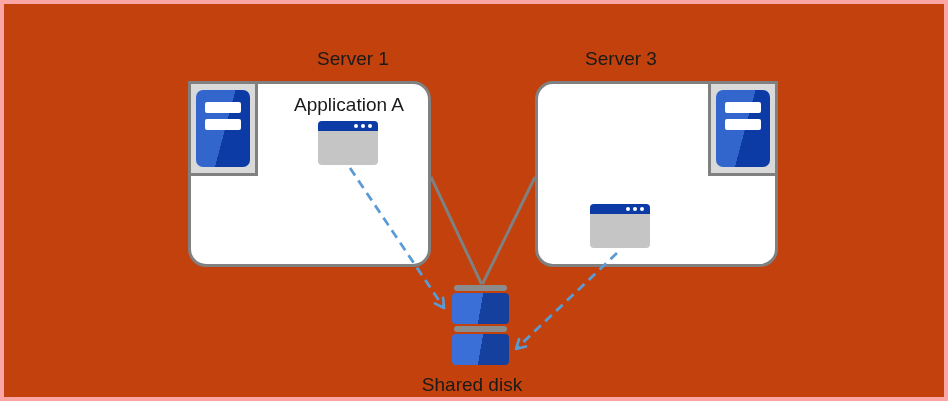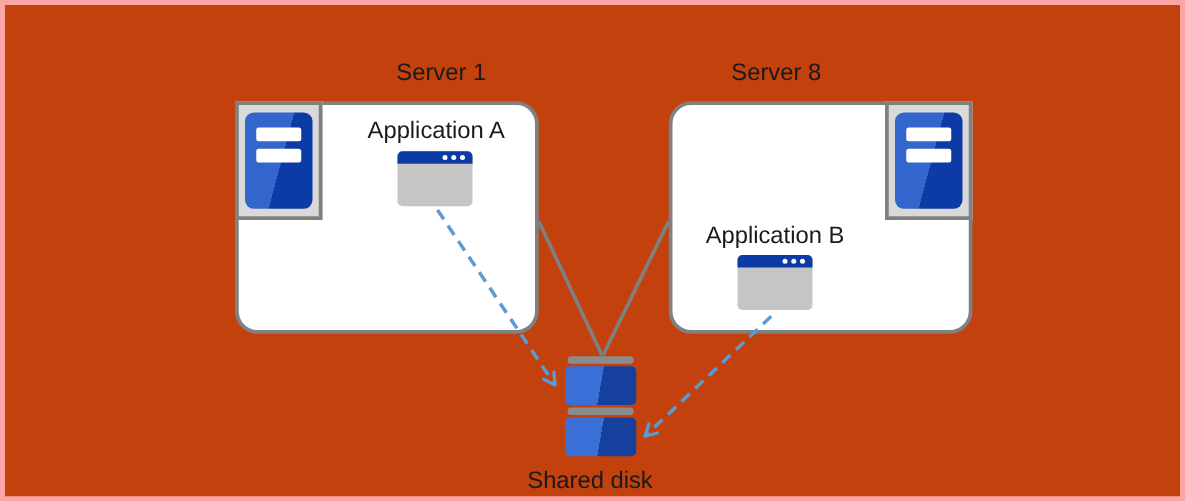--- a/index.html
+++ b/index.html
@@ -98,21 +98,21 @@
     z-index:4;
     pointer-events:none;
   }
 </style>
 </head>
 <body>
 
 <div id="canvas">
 
   <div class="label" style="left:275px;top:44px;width:148px;">Server 1</div>
-  <div class="label" style="left:543px;top:44px;width:148px;">Server 8</div>
+  <div class="label" style="left:543px;top:44px;width:148px;">Server 3</div>
 
   <div class="server-box" style="left:184px;top:77px;"></div>
   <div class="icon-panel" style="left:184px;top:77px;">
     <div class="tower">
       <div class="tower-bar b1"></div>
       <div class="tower-bar b2"></div>
     </div>
   </div>
   <div class="label" style="left:270px;top:90px;width:150px;text-align:center;">Application A</div>
   <div class="app-window" style="left:314px;top:117px;">
@@ -125,21 +125,20 @@
     </div>
   </div>
 
   <div class="server-box" style="left:531px;top:77px;"></div>
   <div class="icon-panel" style="left:704px;top:77px;">
     <div class="tower">
       <div class="tower-bar b1"></div>
       <div class="tower-bar b2"></div>
     </div>
   </div>
-  <div class="label" style="left:541px;top:174px;width:150px;">Application B</div>
   <div class="app-window" style="left:586px;top:200px;">
     <div class="app-titlebar">
       <div class="dots">
         <div class="dot"></div>
           <div class="dot"></div>
           <div class="dot"></div>
       </div>
     </div>
   </div>
 

